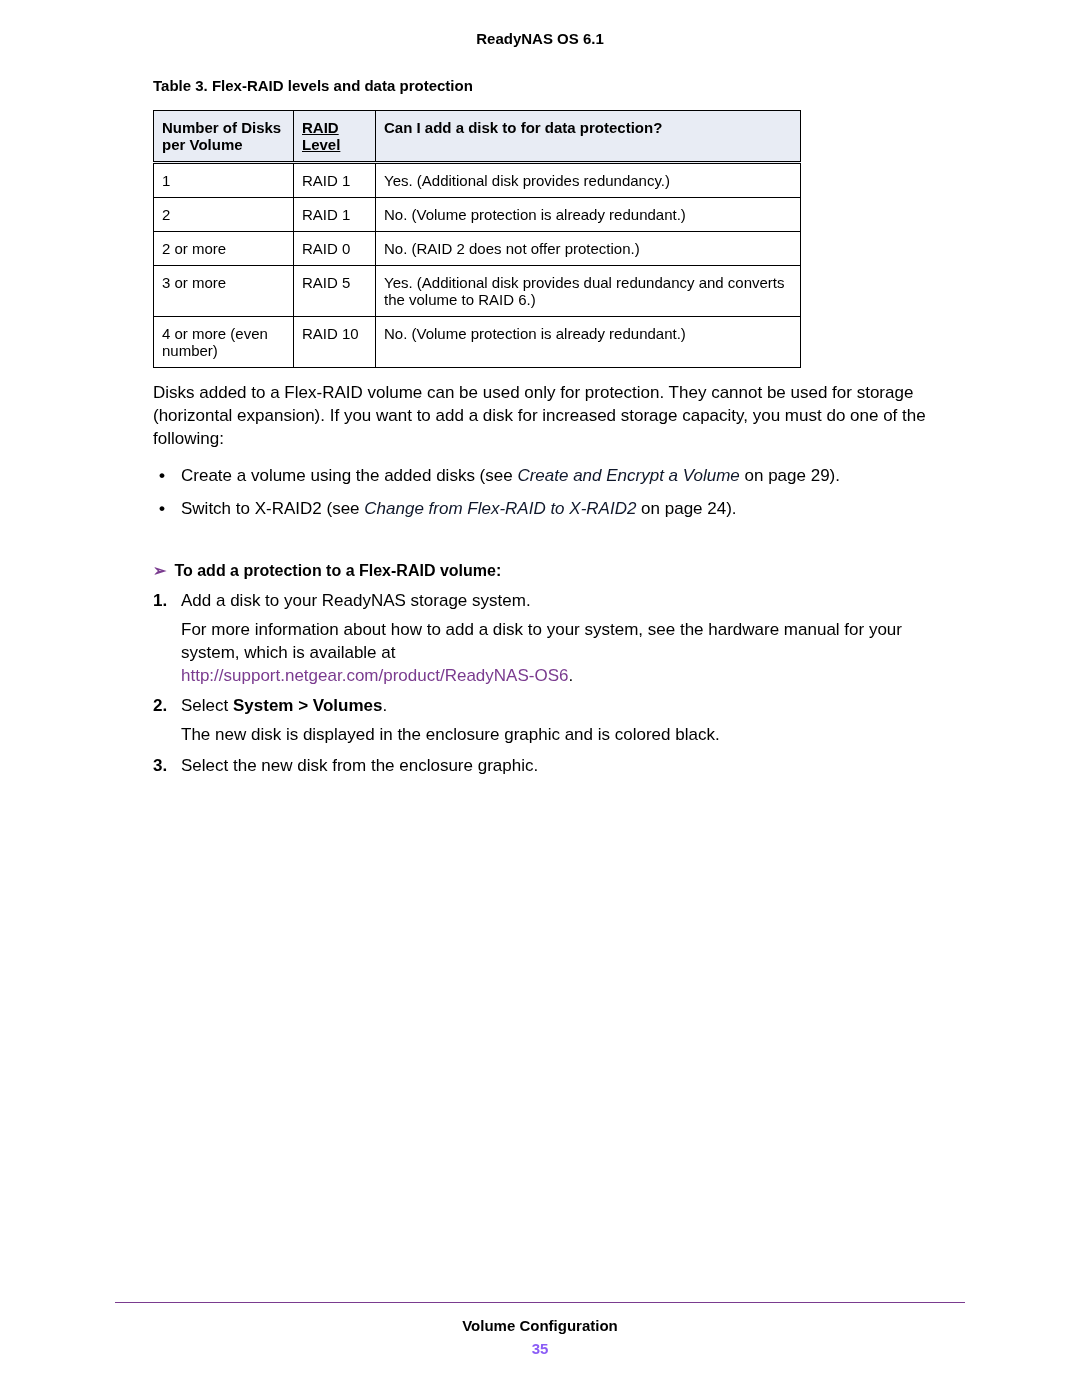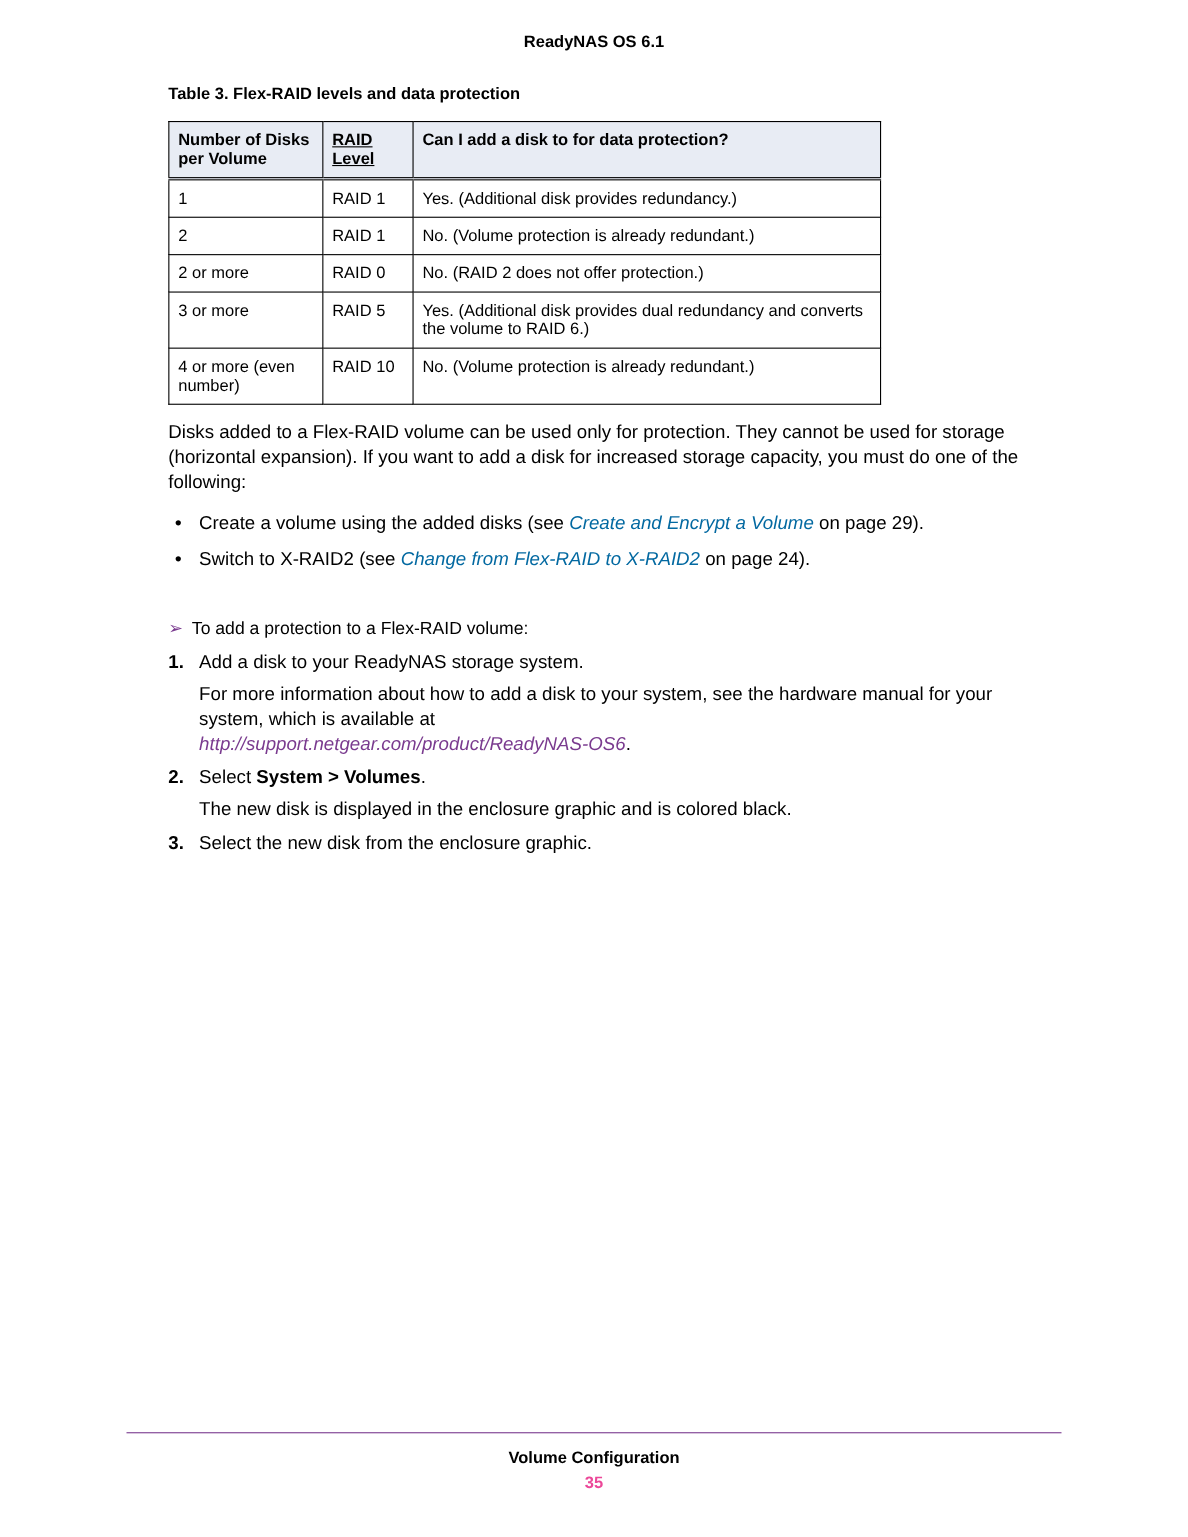--- a/index.html
+++ b/index.html
@@ -67,31 +67,30 @@
   }
   ul.bullets li::before {
     content: "•";
     position: absolute;
     left: 6px;
     top: 0;
     color: #000;
     font-weight: bold;
   }
   .link-purple {
-    color: #0369a1;
+    color: #0f172a;
     font-style: italic;
   }
   .link-url {
     color: #7a3b8f;
-    font-style: italic;
   }
   .procedure-heading {
     margin: 40px 0 10px 38px;
     font-size: 16px;
-    font-weight: normal;
+    font-weight: bold;
   }
   .procedure-heading .arrow {
     color: #7a3b8f;
     margin-right: 8px;
   }
   ol.steps {
     list-style: none;
     margin: 0 0 0 38px;
     padding: 0;
     font-size: 17px;
@@ -122,21 +121,21 @@
   .footer-rule {
     border-top: 1px solid #7a3b8f;
     margin-bottom: 14px;
   }
   .footer-title {
     font-weight: bold;
     font-size: 15px;
     margin-bottom: 6px;
   }
   .footer-page {
-    color: #ec4899;
+    color: #8b5cf6;
     font-weight: bold;
     font-size: 15px;
   }
 </style>
 </head>
 <body>
 
 <div class="page">
 
   <div class="header-title">ReadyNAS OS 6.1</div>

